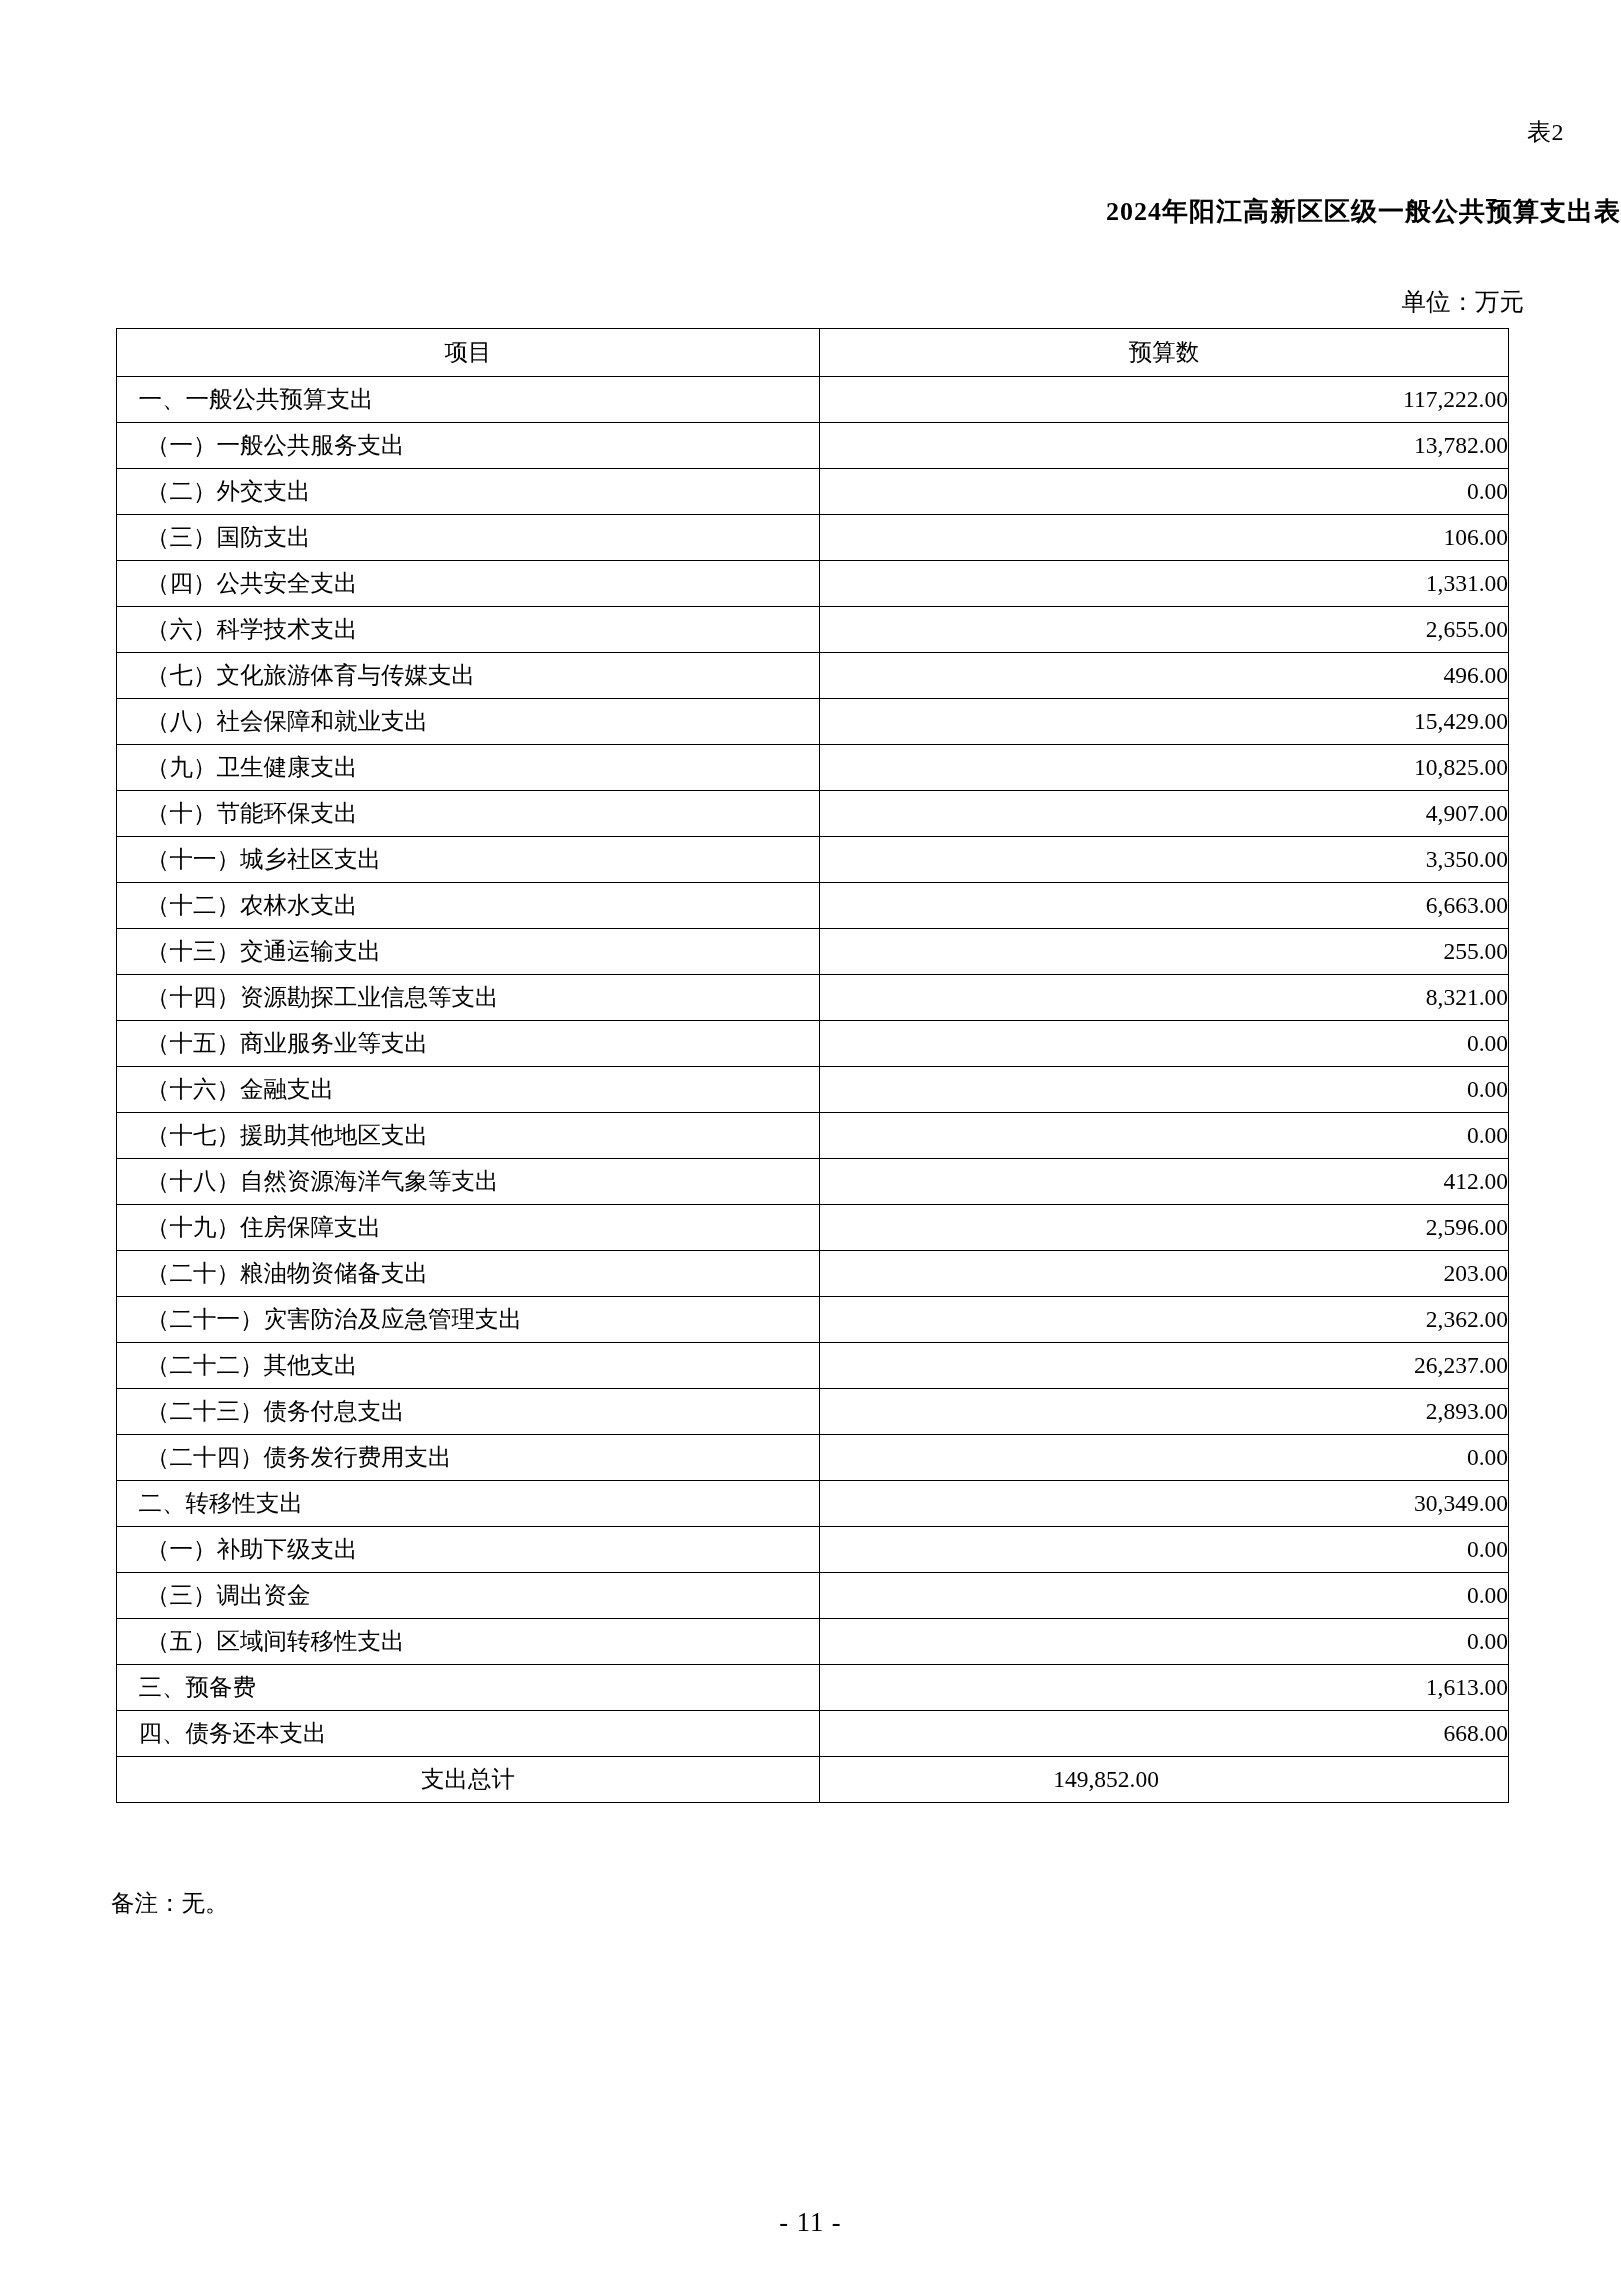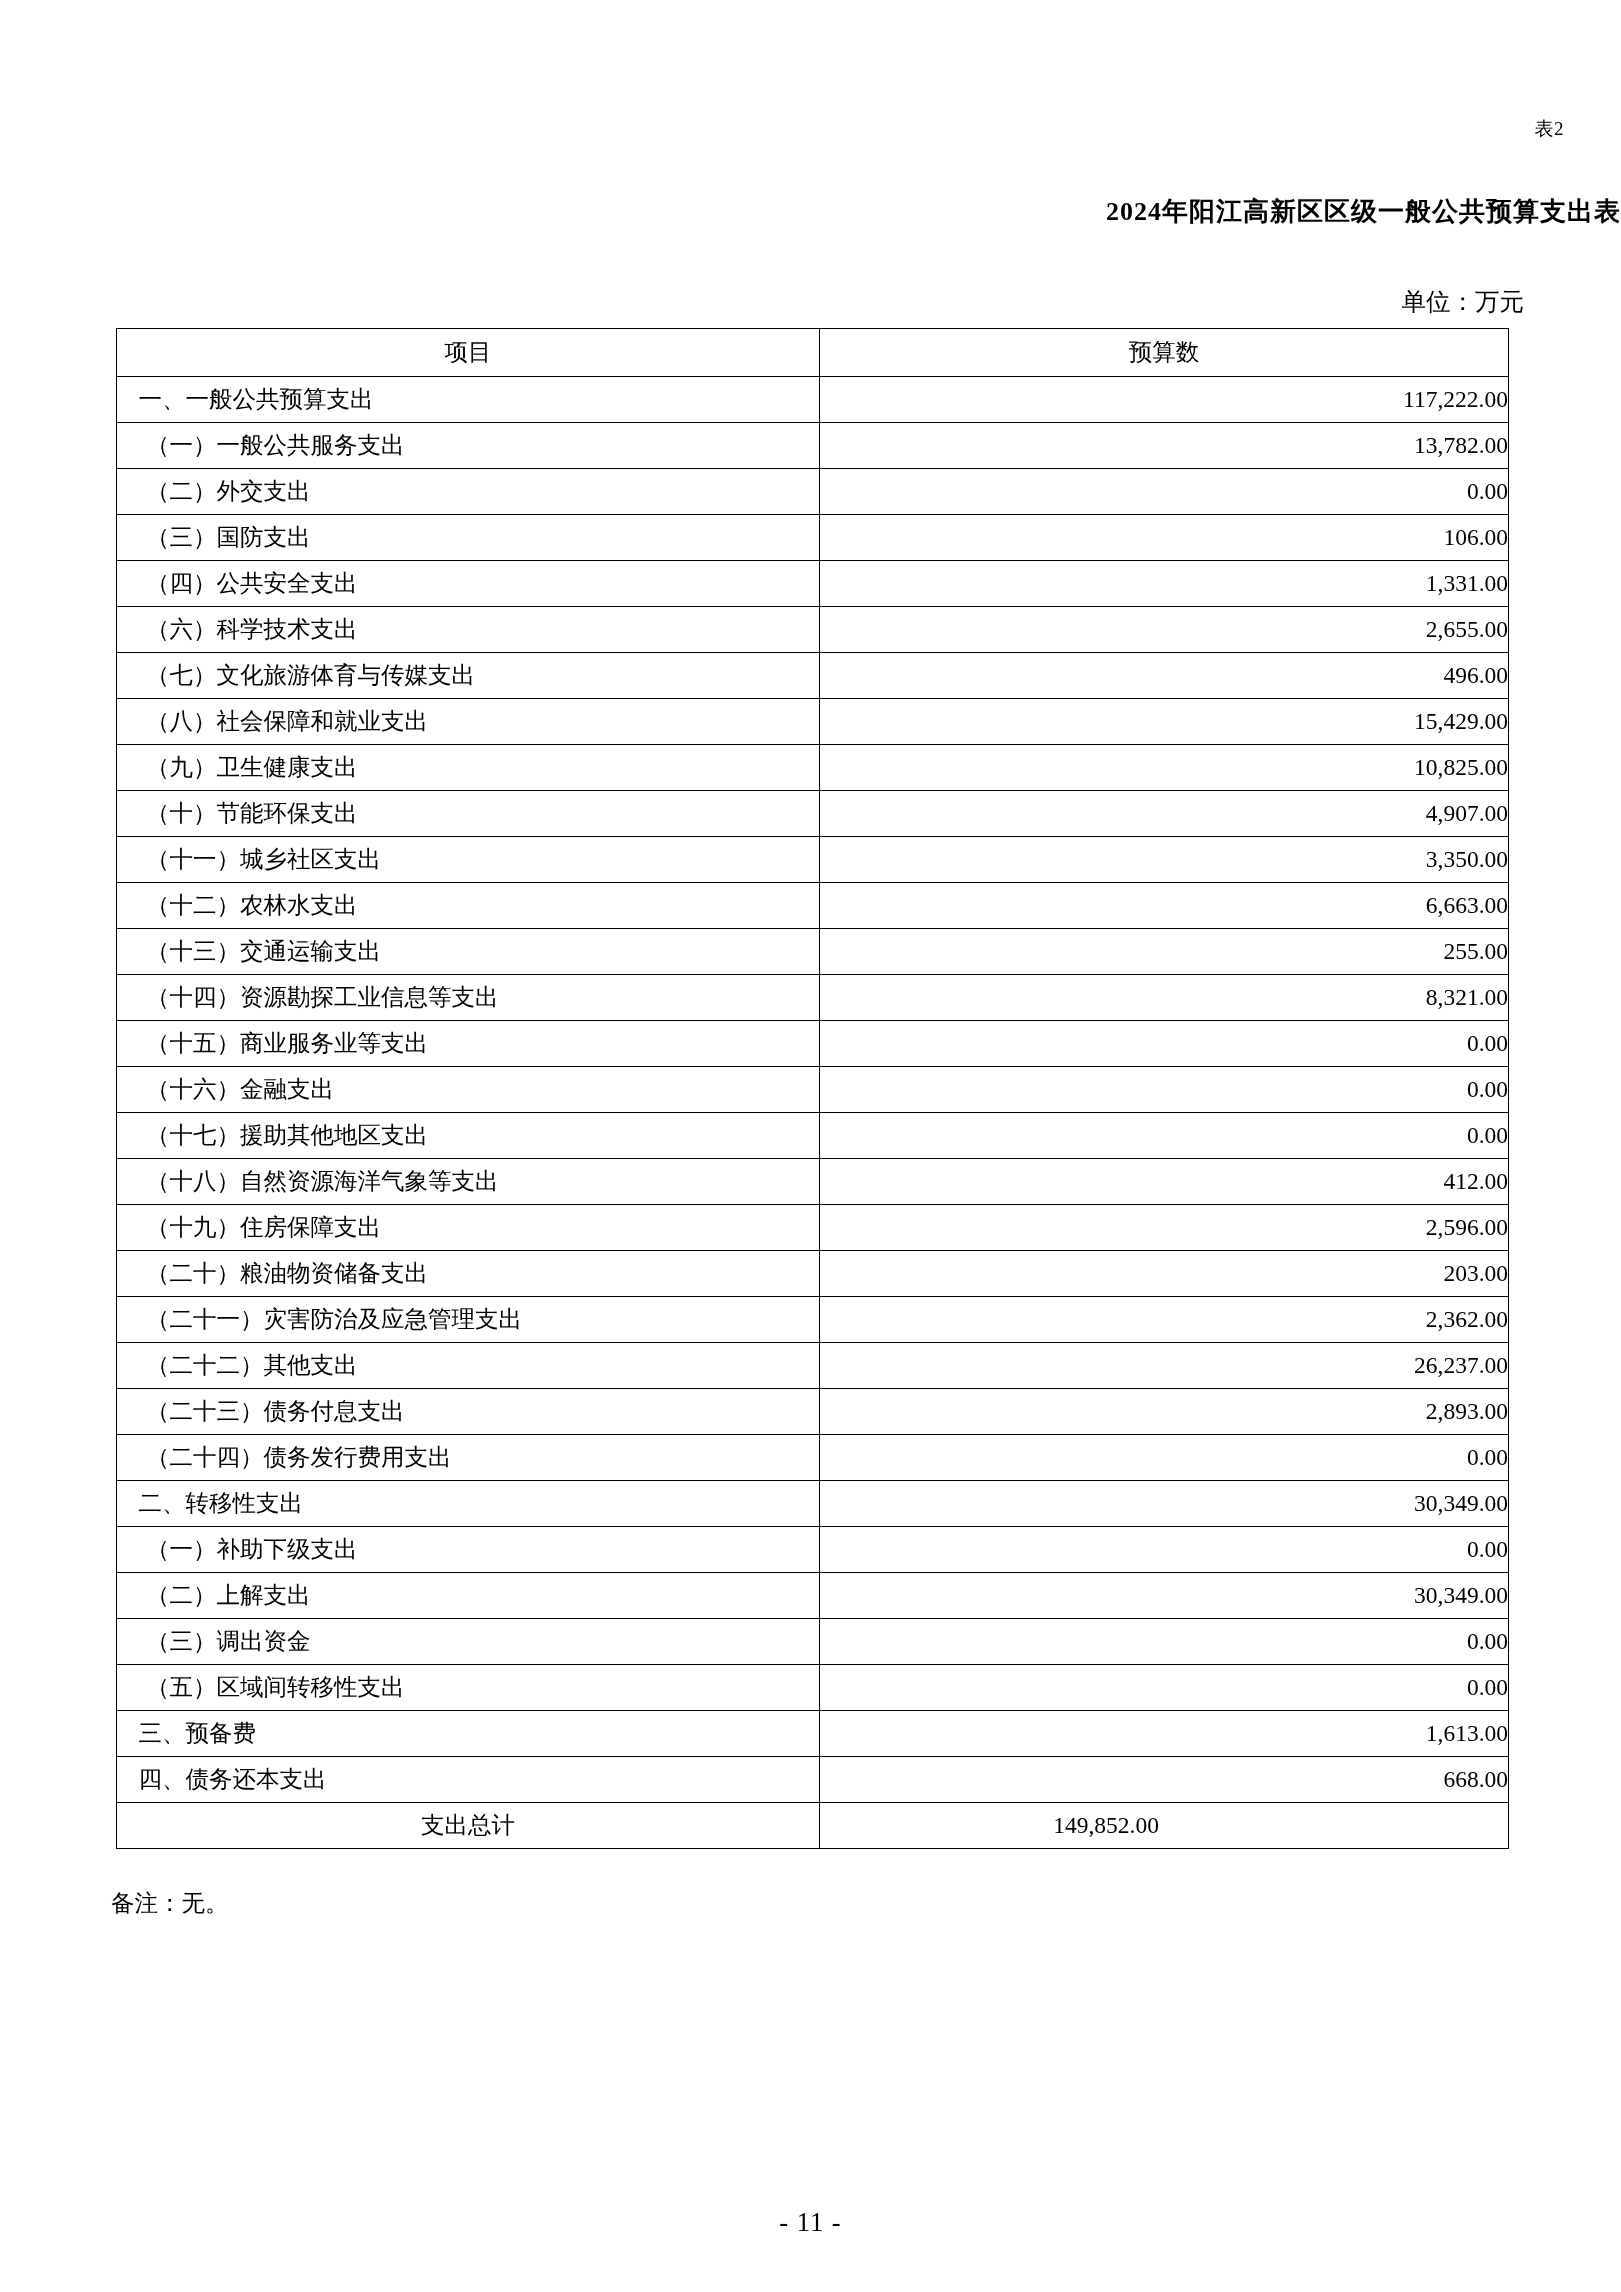--- a/index.html
+++ b/index.html
@@ -19,21 +19,21 @@
     position: absolute;
     inset: 0;
     padding: 0;
   }
 
   
   .sheet-label {
     position: absolute;
     top: 116px;
     right: 57px;
-    font-size: 19px;
+    font-size: 24px;
     letter-spacing: 0.5px;
     white-space: nowrap;
   }
 
   
   .doc-title {
     position: absolute;
     top: 194px;
     left: 0;
     width: 100%;
@@ -245,24 +245,20 @@
           </tr>
           <tr>
             <td class="item lvl1">二、转移性支出</td>
             <td class="val">30,349.00</td>
           </tr>
           <tr>
             <td class="item lvl2">（一）补助下级支出</td>
             <td class="val">0.00</td>
           </tr>
           <tr>
-            <td class="item lvl2">（二）上解支出</td>
-            <td class="val">30,349.00</td>
-          </tr>
-          <tr>
             <td class="item lvl2">（三）调出资金</td>
             <td class="val">0.00</td>
           </tr>
           <tr>
             <td class="item lvl2">（五）区域间转移性支出</td>
             <td class="val">0.00</td>
           </tr>
           <tr>
             <td class="item lvl1">三、预备费</td>
             <td class="val">1,613.00</td>

